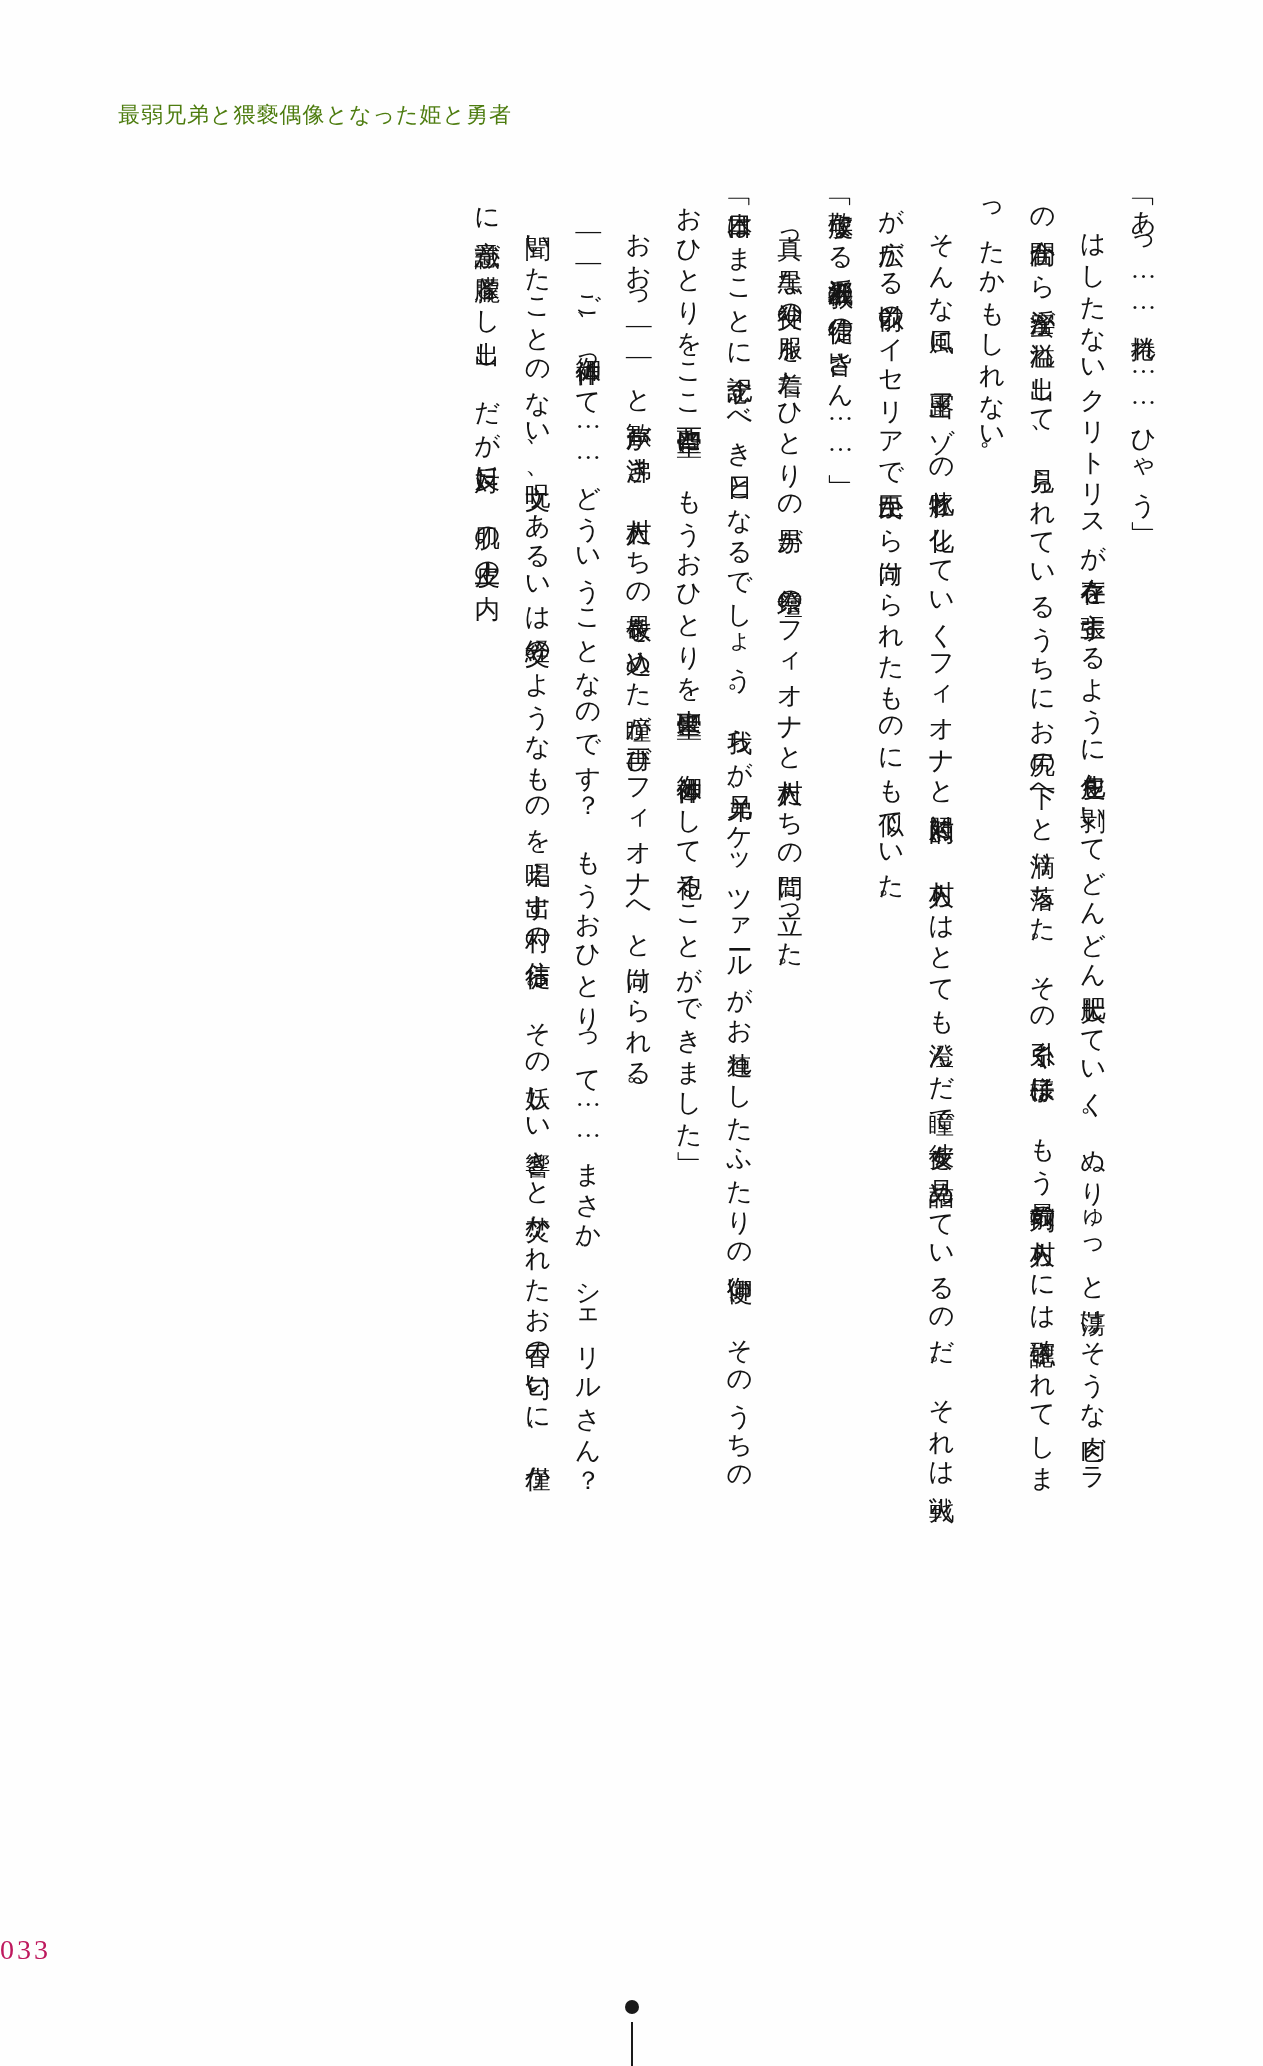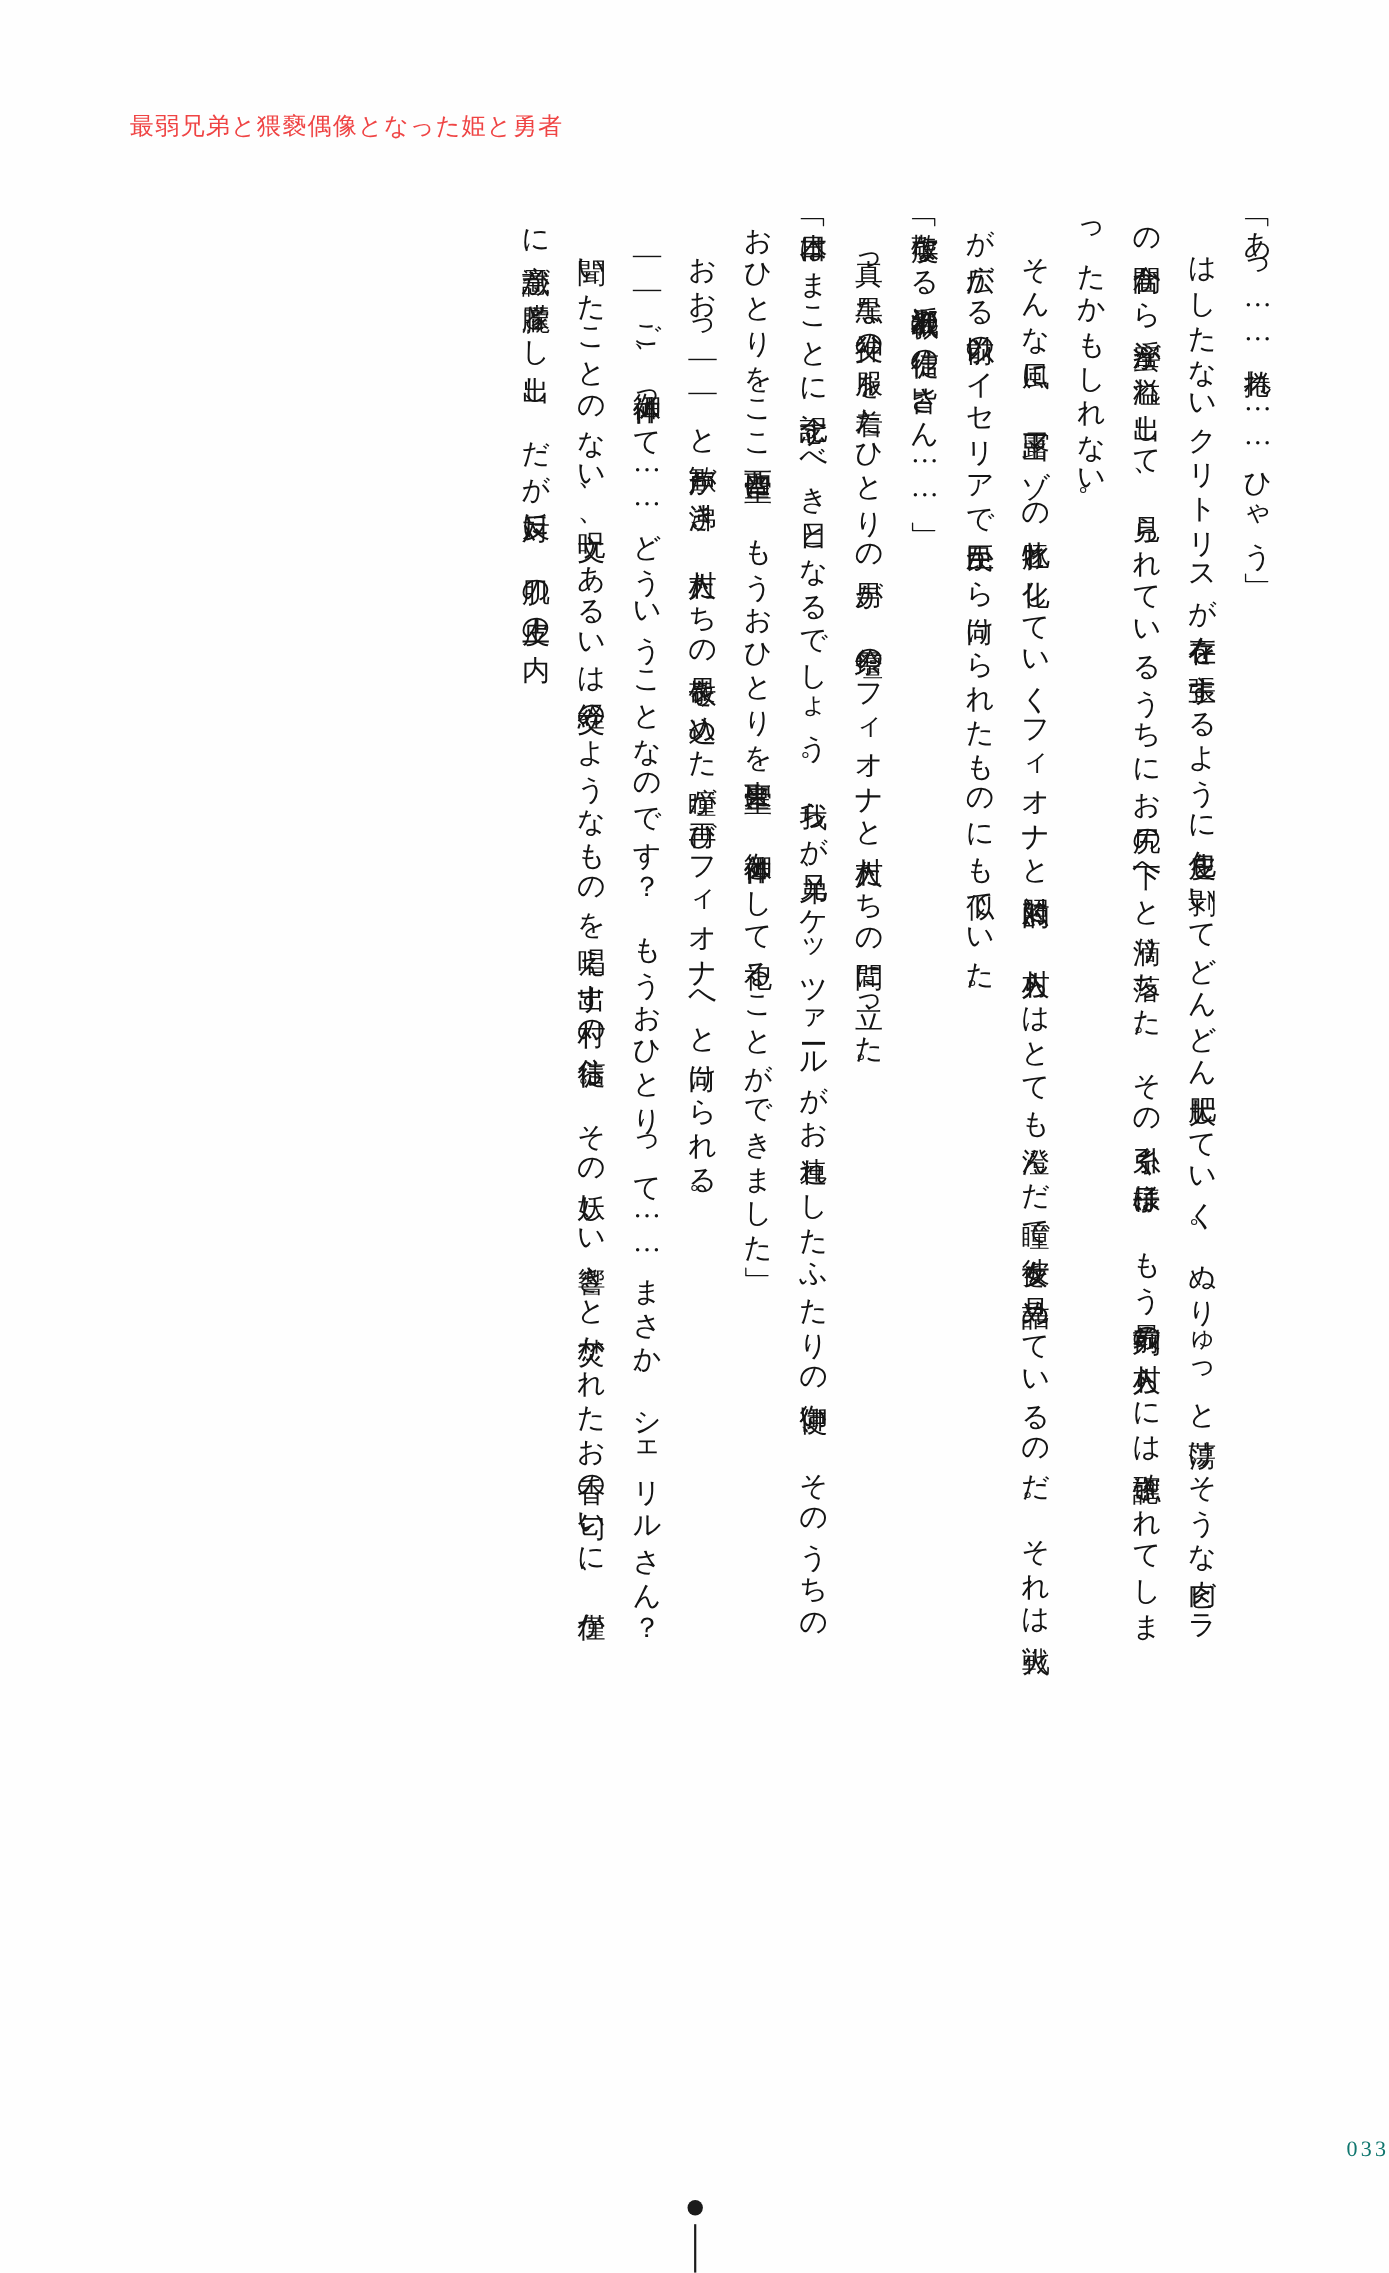--- a/index.html
+++ b/index.html
@@ -22,21 +22,21 @@
     background: #fefefe;
   }
 
   
   .running-header {
     position: absolute;
     top: 100px;
     left: 118px;
     font-size: 22px;
     letter-spacing: 1px;
-    color: #ef4444;
+    color: #4d7c0f;
     white-space: nowrap;
     font-family: "Liberation Serif", "DejaVu Serif", serif;
   }
 
   
   .body-area {
     position: absolute;
     top: 190px;
     right: 95px;
     width: 1000px;
@@ -58,24 +58,24 @@
   .body-area p.indent {
     text-indent: 1em;
   }
 
   
   .page-number {
     position: absolute;
     bottom: 100px;
     left: 0;
     right: 0;
-    text-align: right;
-    font-size: 20px;
+    text-align: left;
+    font-size: 28px;
     letter-spacing: 3px;
-    color: #0f766e;
+    color: #be185d;
     font-family: "Liberation Serif", "DejaVu Serif", serif;
   }
 
   
   .bottom-mark {
     position: absolute;
     bottom: 0;
     left: 50%;
     transform: translateX(-50%);
     width: 24px;

